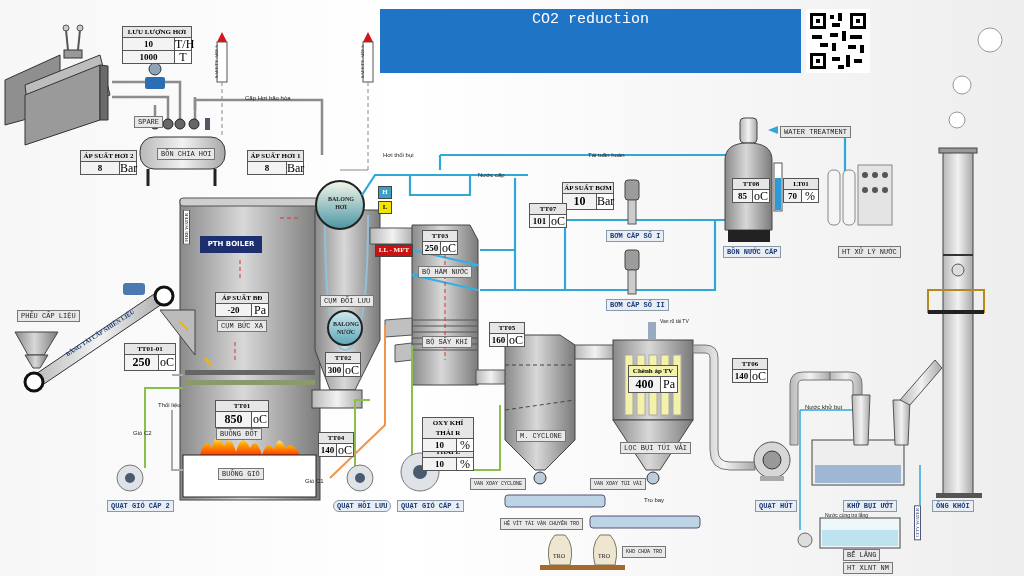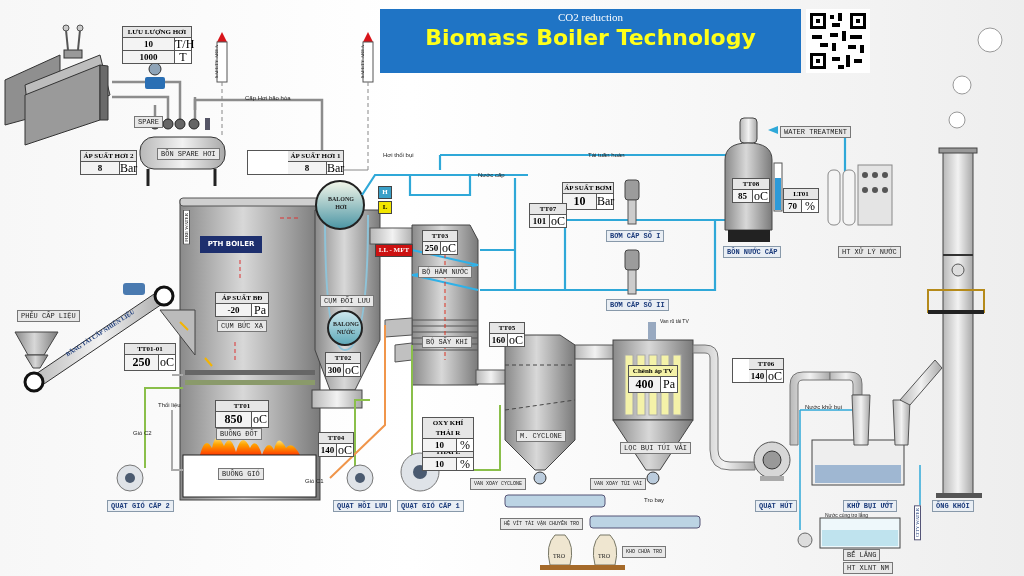--- a/index.html
+++ b/index.html
@@ -1,20 +1,20 @@
 <!DOCTYPE html>
 <html><head>
 <meta charset="utf-8">
 <style>
   html,body{margin:0;padding:0;}
   body{width:1024px;height:576px;overflow:hidden;background:#f4f4f4;font-family:"Liberation Serif",serif;position:relative;}
   #stage{position:absolute;left:0;top:0;width:1024px;height:576px;background:linear-gradient(90deg,#f7f7f7,#ffffff 40%,#eeeeee);}
   .abs{position:absolute;}
   .banner{position:absolute;left:380px;top:9px;width:421px;height:64px;background:#1f74c5;text-align:center;color:#fff;}
-  .banner .sub{font-family:Liberation Serif, serif;font-size:11px;margin-top:2px;}
+  .banner .sub{font-family:Liberation Mono, monospace;font-size:15px;margin-top:2px;}
   .banner .main{font-family:"DejaVu Sans",sans-serif;font-weight:bold;font-size:22px;color:#ffff1a;margin-top:2px;}
   .qr{position:absolute;left:806px;top:9px;width:64px;height:64px;background:#fff;}
   .lbl{position:absolute;background:#e8e8e8;border:1px solid #777;font-size:7px;color:#222;text-align:center;line-height:10px;padding:0 3px;white-space:nowrap;font-family:Liberation Mono, monospace;}
   .lbl.blue{color:#1a3a7a;font-weight:bold;border-color:#8899aa;background:#e9eef4;}
   .tag{position:absolute;border:1px solid #555;background:#fff;font-family:"Liberation Serif",serif;font-size:7px;}
   .tag .h{background:#e6e6e6;text-align:center;border-bottom:1px solid #555;line-height:10px;font-weight:bold;}
   .tag .r{display:flex;line-height:12px;}
   .tag .v{flex:1;text-align:center;font-weight:bold;font-size:9px;border-right:1px solid #555;background:#f3f3f3;}
   .tag .u{width:16px;text-align:center;font-size:12px;}
   .tag.big .v{font-size:12px;line-height:15px;}
@@ -313,21 +313,20 @@
     <line x1="235" y1="360" x2="235" y2="340"></line>
   </g>
   <g stroke="#f4b400" stroke-width="2">
     <line x1="180" y1="322" x2="188" y2="330"></line>
     <line x1="205" y1="358" x2="212" y2="366"></line>
   </g>
 </svg>
 
 <div class="banner">
   <div class="sub">CO2 reduction</div>
-  <div class="main">Biomass Boiler Technology</div>
 </div>
 <div class="qr">
   <svg width="64" height="64" viewBox="0 0 64 64" style="position:static">
     <rect x="4" y="4" width="16" height="16" fill="#000"></rect>
         <rect x="7" y="7" width="10" height="10" fill="#fff"></rect>
         <rect x="10" y="10" width="4" height="4" fill="#000"></rect>
     <rect x="44" y="4" width="16" height="16" fill="#000"></rect>
         <rect x="47" y="7" width="10" height="10" fill="#fff"></rect>
         <rect x="50" y="10" width="4" height="4" fill="#000"></rect>
     <rect x="4" y="44" width="16" height="16" fill="#000"></rect>
@@ -360,31 +359,31 @@
         <div class="v">10</div>
         <div class="u">T/H</div>
       </div>
   <div class="r" style="border-top:1px solid #555">
         <div class="v">1000</div>
         <div class="u">T</div>
       </div>
 </div>
 
 <div class="lbl" style="left:134px;top:116px;">SPARE</div>
-<div class="lbl" style="left:157px;top:148px;">BỒN SPARE HƠI</div>
+<div class="lbl" style="left:157px;top:148px;">BỒN CHIA HƠI</div>
 <div class="small" style="left:245px;top:95px;">Cấp Hơi bão hòa</div>
 
 <div class="tag" style="left:80px;top:150px;width:55px;">
   <div class="h">ÁP SUẤT HƠI 2</div>
   <div class="r">
         <div class="v">8</div>
         <div class="u">Bar</div>
       </div>
 </div>
-<div class="tag" style="left:247px;top:150px;width:55px;padding-left:40px;">
+<div class="tag" style="left:247px;top:150px;width:55px;">
   <div class="h">ÁP SUẤT HƠI 1</div>
   <div class="r">
         <div class="v">8</div>
         <div class="u">Bar</div>
       </div>
 </div>
 
 <div class="small" style="left:328px;top:195px;font-family:'Liberation Serif',serif;font-size:6px;font-weight:bold;text-align:center;line-height:8px;">
   <div>BALONG</div>
       <div>HƠI</div>
@@ -415,21 +414,21 @@
 <div class="lbl blue" style="left:606px;top:230px;">BƠM CẤP SỐ I</div>
 <div class="lbl blue" style="left:606px;top:299px;">BƠM CẤP SỐ II</div>
 
 <div class="tag" style="left:732px;top:178px;width:36px;">
   <div class="h">TT08</div>
   <div class="r">
         <div class="v">85</div>
         <div class="u">oC</div>
       </div>
 </div>
-<div class="tag" style="left:783px;top:178px;width:34px;margin-top:10px;">
+<div class="tag" style="left:783px;top:178px;width:34px;">
   <div class="h">LT01</div>
   <div class="r">
         <div class="v">70</div>
         <div class="u">%</div>
       </div>
 </div>
 <div class="lbl blue" style="left:723px;top:246px;">BỒN NƯỚC CẤP</div>
 <div class="lbl" style="left:780px;top:126px;">WATER TREATMENT</div>
 <div class="lbl" style="left:838px;top:246px;">HT XỬ LÝ NƯỚC</div>
 
@@ -484,21 +483,21 @@
         <div class="u">oC</div>
       </div>
 </div>
 <div class="tag" style="left:489px;top:322px;width:34px;">
   <div class="h">TT05</div>
   <div class="r">
         <div class="v">160</div>
         <div class="u">oC</div>
       </div>
 </div>
-<div class="tag" style="left:732px;top:358px;width:34px;padding-left:16px;">
+<div class="tag" style="left:732px;top:358px;width:34px;">
   <div class="h">TT06</div>
   <div class="r">
         <div class="v">140</div>
         <div class="u">oC</div>
       </div>
 </div>
 <div class="tag big" style="left:124px;top:343px;width:50px;">
   <div class="h">TT01-01</div>
   <div class="r">
         <div class="v">250</div>
@@ -521,21 +520,21 @@
       </div>
 </div>
 
 <div class="lbl" style="left:17px;top:310px;">PHỄU CẤP LIỆU</div>
 <div class="small" style="left:60px;top:330px;transform:rotate(-33deg);font-family:'Liberation Serif',serif;color:#1a3a7a;font-weight:bold;font-size:6px;">BĂNG TẢI CẤP NHIÊN LIỆU</div>
 
 <div class="small" style="left:133px;top:430px;">Gió C2</div>
 <div class="small" style="left:305px;top:478px;">Gió C1</div>
 
 <div class="lbl blue" style="left:107px;top:500px;">QUẠT GIÓ CẤP 2</div>
-<div class="lbl blue" style="left:333px;top:500px;">QUẠT HỒI LƯU</div>
+<div class="lbl blue" style="left:333px;top:500px;border-radius:6px;">QUẠT HỒI LƯU</div>
 <div class="lbl blue" style="left:397px;top:500px;">QUẠT GIÓ CẤP 1</div>
 <div class="lbl blue" style="left:755px;top:500px;">QUẠT HÚT</div>
 
 <div class="lbl" style="left:516px;top:430px;">M. CYCLONE</div>
 <div class="lbl" style="left:470px;top:478px;font-size:5px;">VAN XOAY CYCLONE</div>
 <div class="lbl" style="left:620px;top:442px;">LỌC BỤI TÚI VẢI</div>
 <div class="lbl" style="left:590px;top:478px;font-size:5px;">VAN XOAY TÚI VẢI</div>
 <div class="small" style="left:660px;top:318px;font-size:5px;">Van rũ tải TV</div>
 <div class="tag big" style="left:628px;top:365px;width:48px;">
   <div class="h" style="background:#f4f2a8">Chênh áp TV</div>

